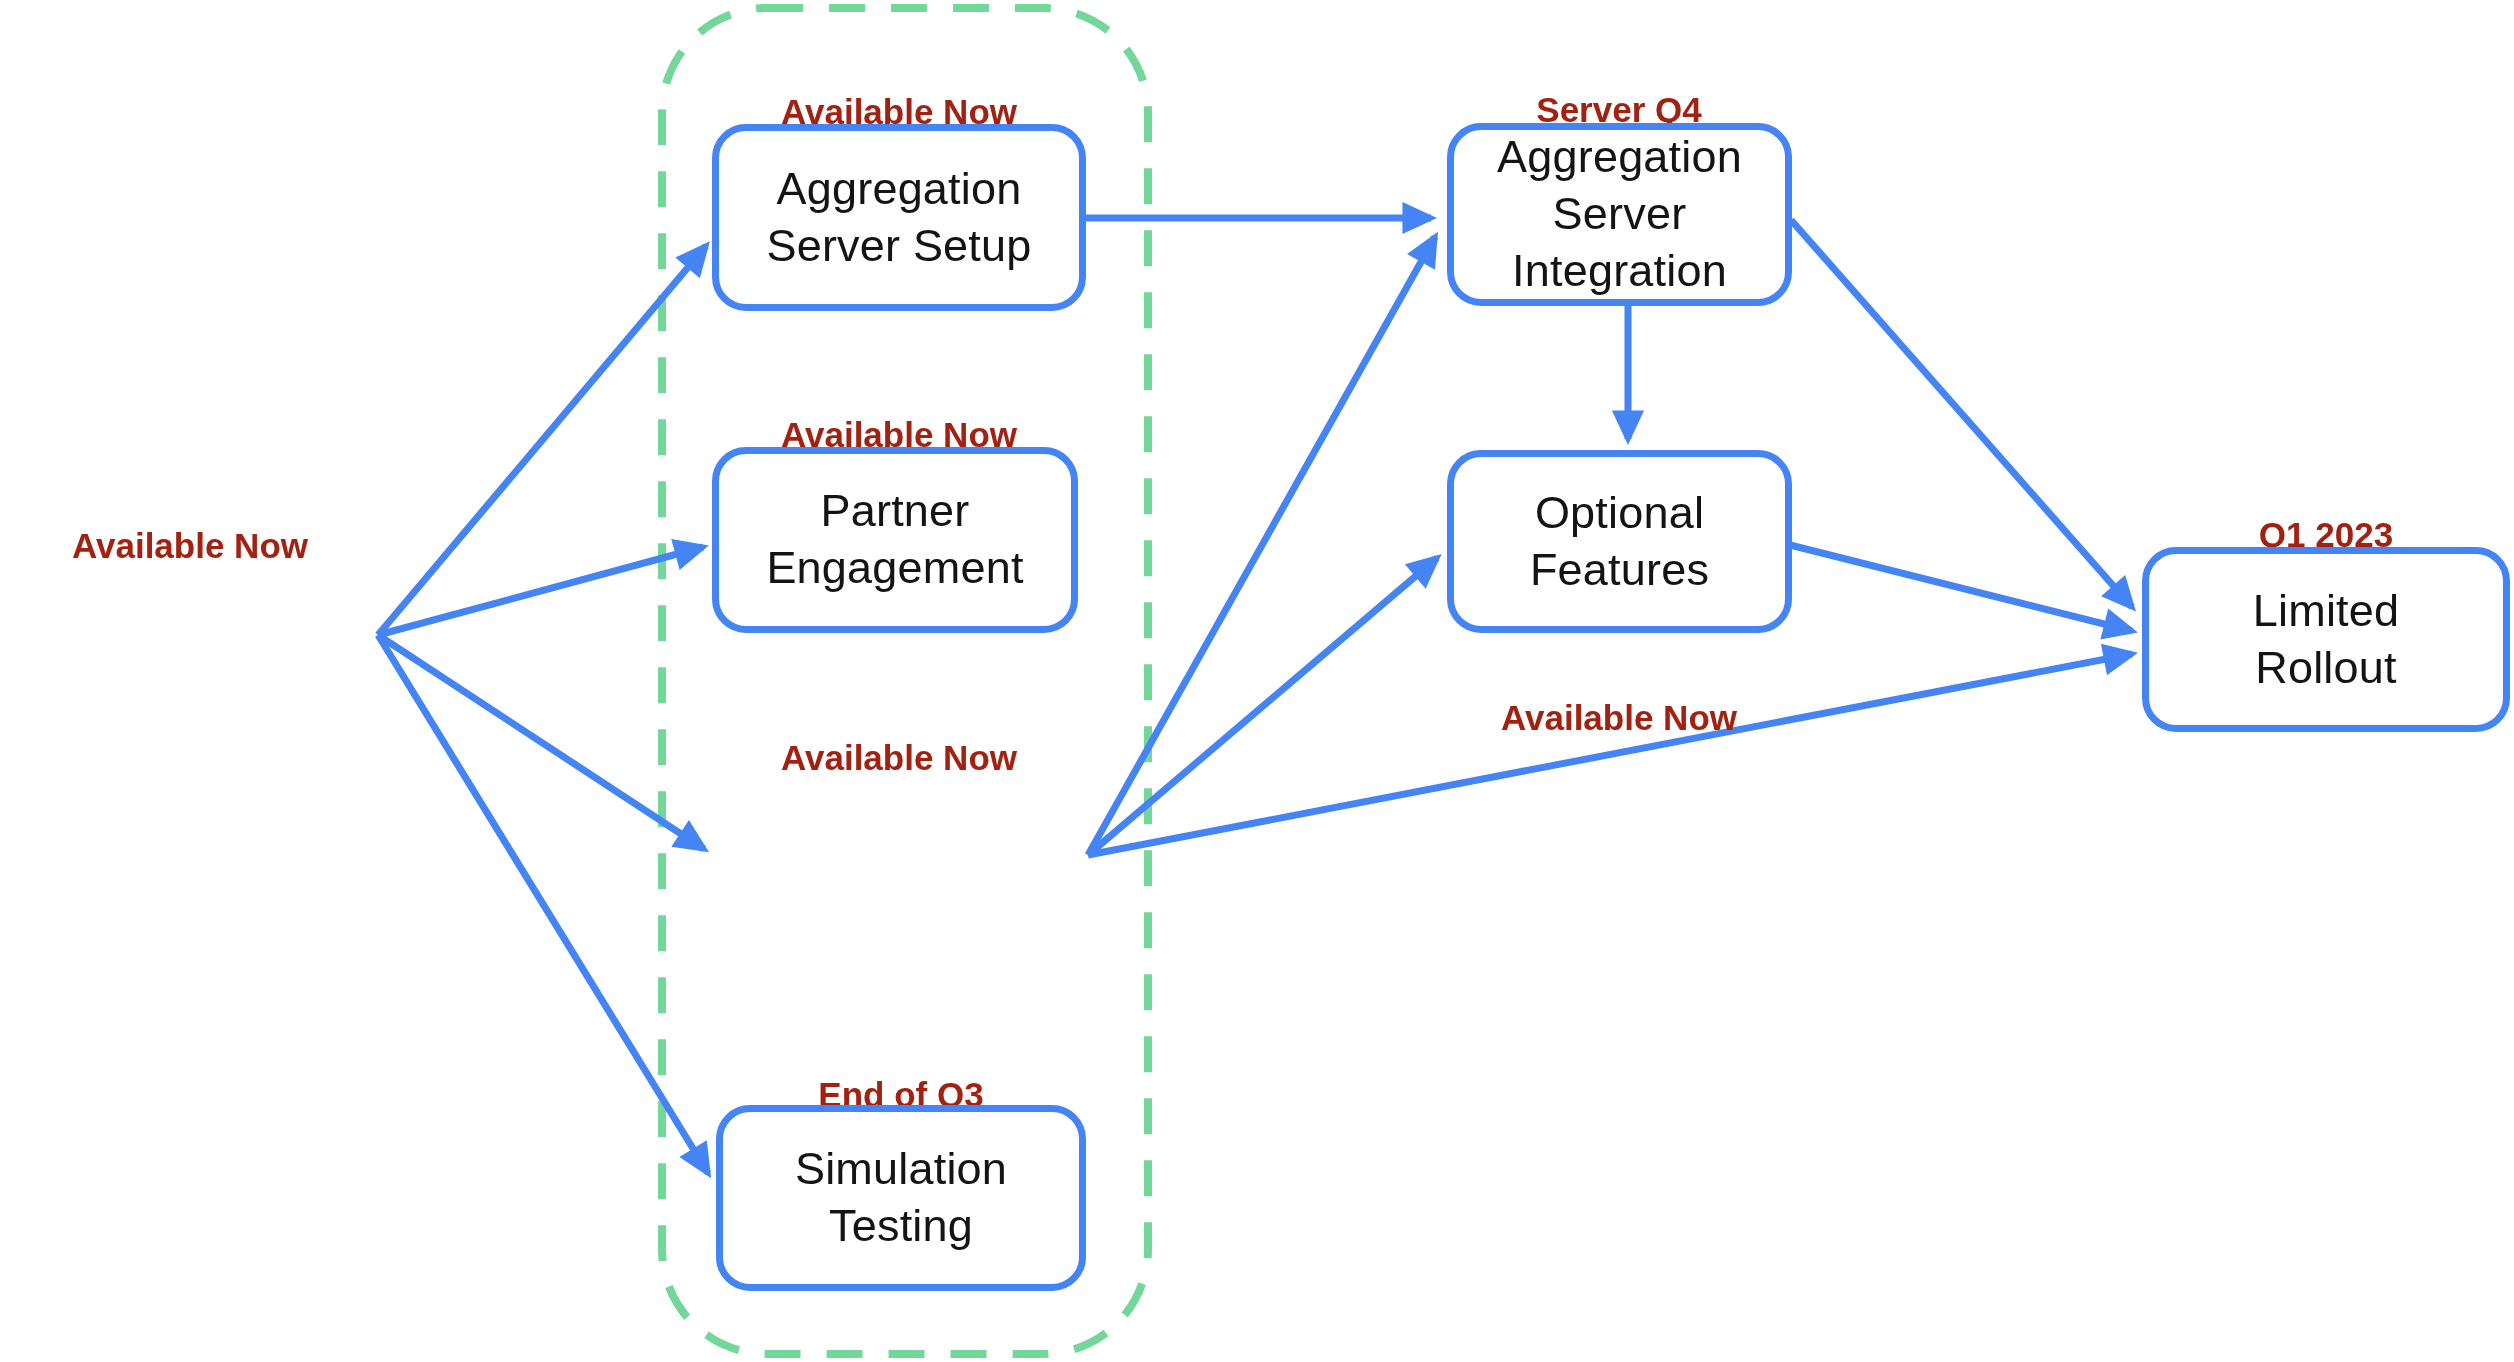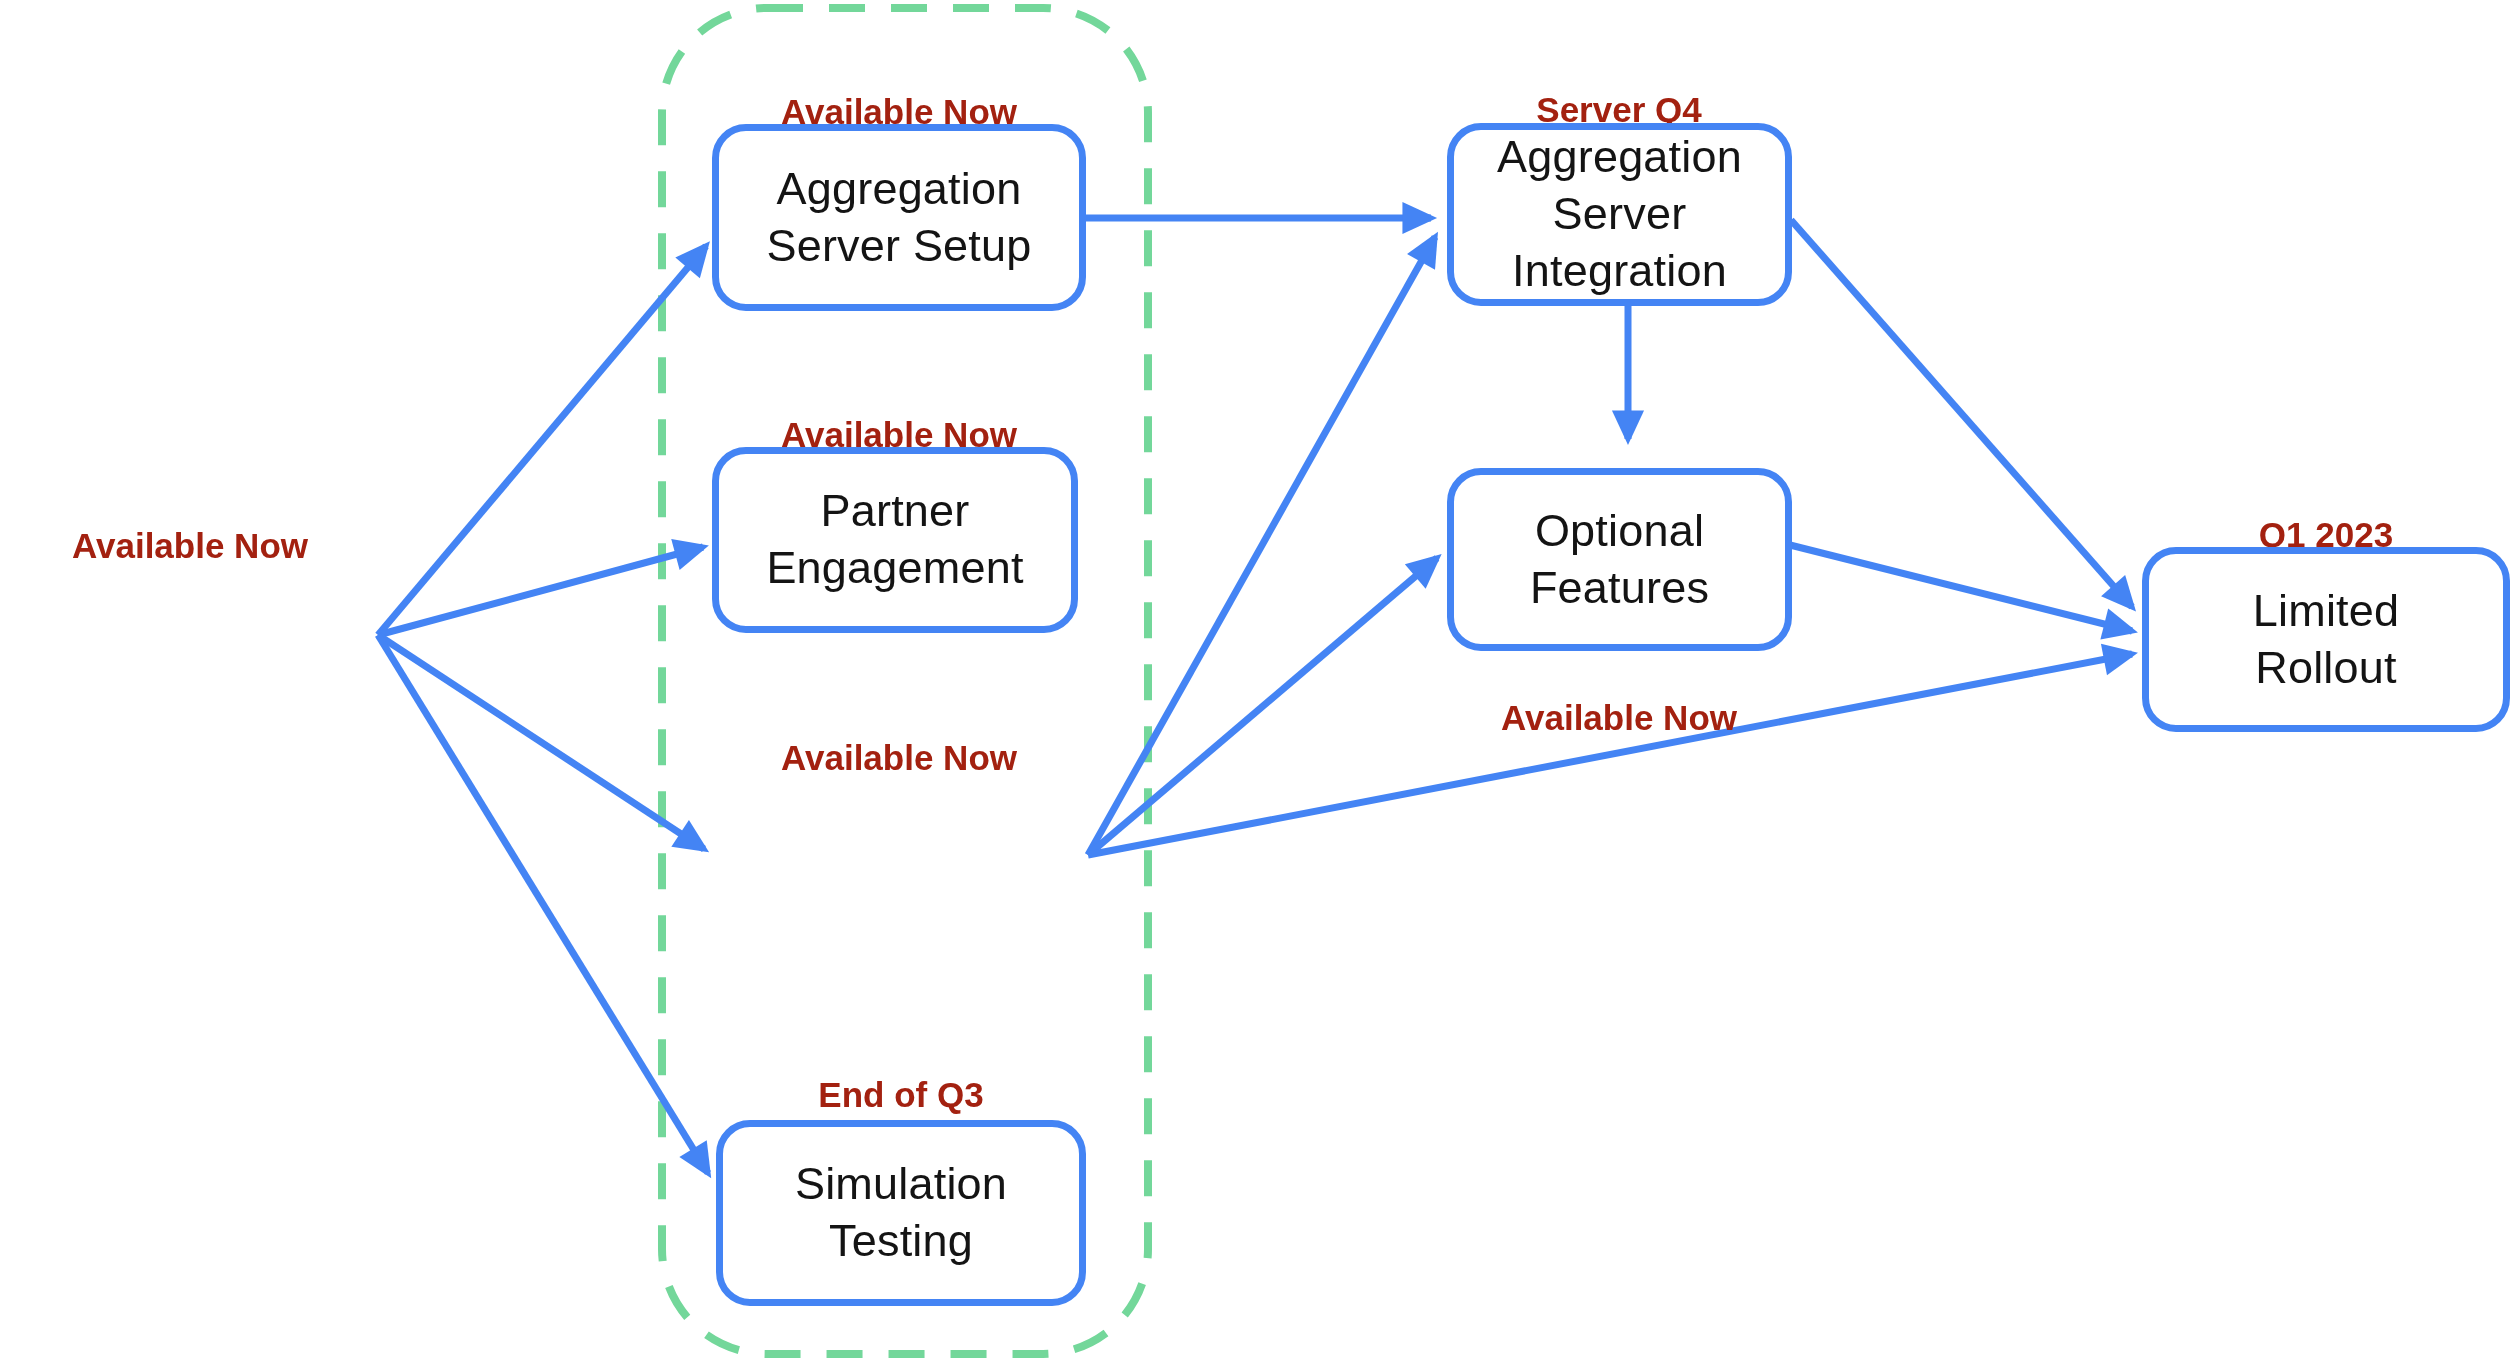--- a/index.html
+++ b/index.html
@@ -48,23 +48,23 @@
     font-weight: 600;
     line-height: 1.15;
     white-space: pre;
     margin-top: 32px;
   }
   
   .n-prereqs  { left: 3px;    top: 545px;  width: 374px; height: 188px; }
   .n-ass      { left: 712px;  top: 124px;  width: 374px; height: 187px; }
   .n-pe       { left: 712px;  top: 447px;  width: 366px; height: 186px; }
   .n-app      { left: 712px;  top: 768px;  width: 374px; height: 183px; }
-  .n-sim      { left: 716px;  top: 1105px; width: 370px; height: 186px; margin-top: 15px; }
+  .n-sim      { left: 716px;  top: 1105px; width: 370px; height: 186px; }
   .n-asi      { left: 1447px; top: 123px;  width: 345px; height: 183px; }
-  .n-of       { left: 1447px; top: 450px;  width: 345px; height: 183px; margin-top: 18px; }
+  .n-of       { left: 1447px; top: 450px;  width: 345px; height: 183px; }
   .n-lr       { left: 2142px; top: 547px;  width: 368px; height: 185px; }
   
   .s-prereqs  { left: -90px;  top: 494px; }
   .s-ass      { left: 619px;  top: 60px; }
   .s-pe       { left: 619px;  top: 383px; }
   .s-app      { left: 619px;  top: 706px; }
   .s-sim      { left: 621px;  top: 1043px; }
   .s-asi      { left: 1339px; top: 58px; }
   .s-of       { left: 1339px; top: 666px; }
   .s-lr       { left: 2046px; top: 483px; }

